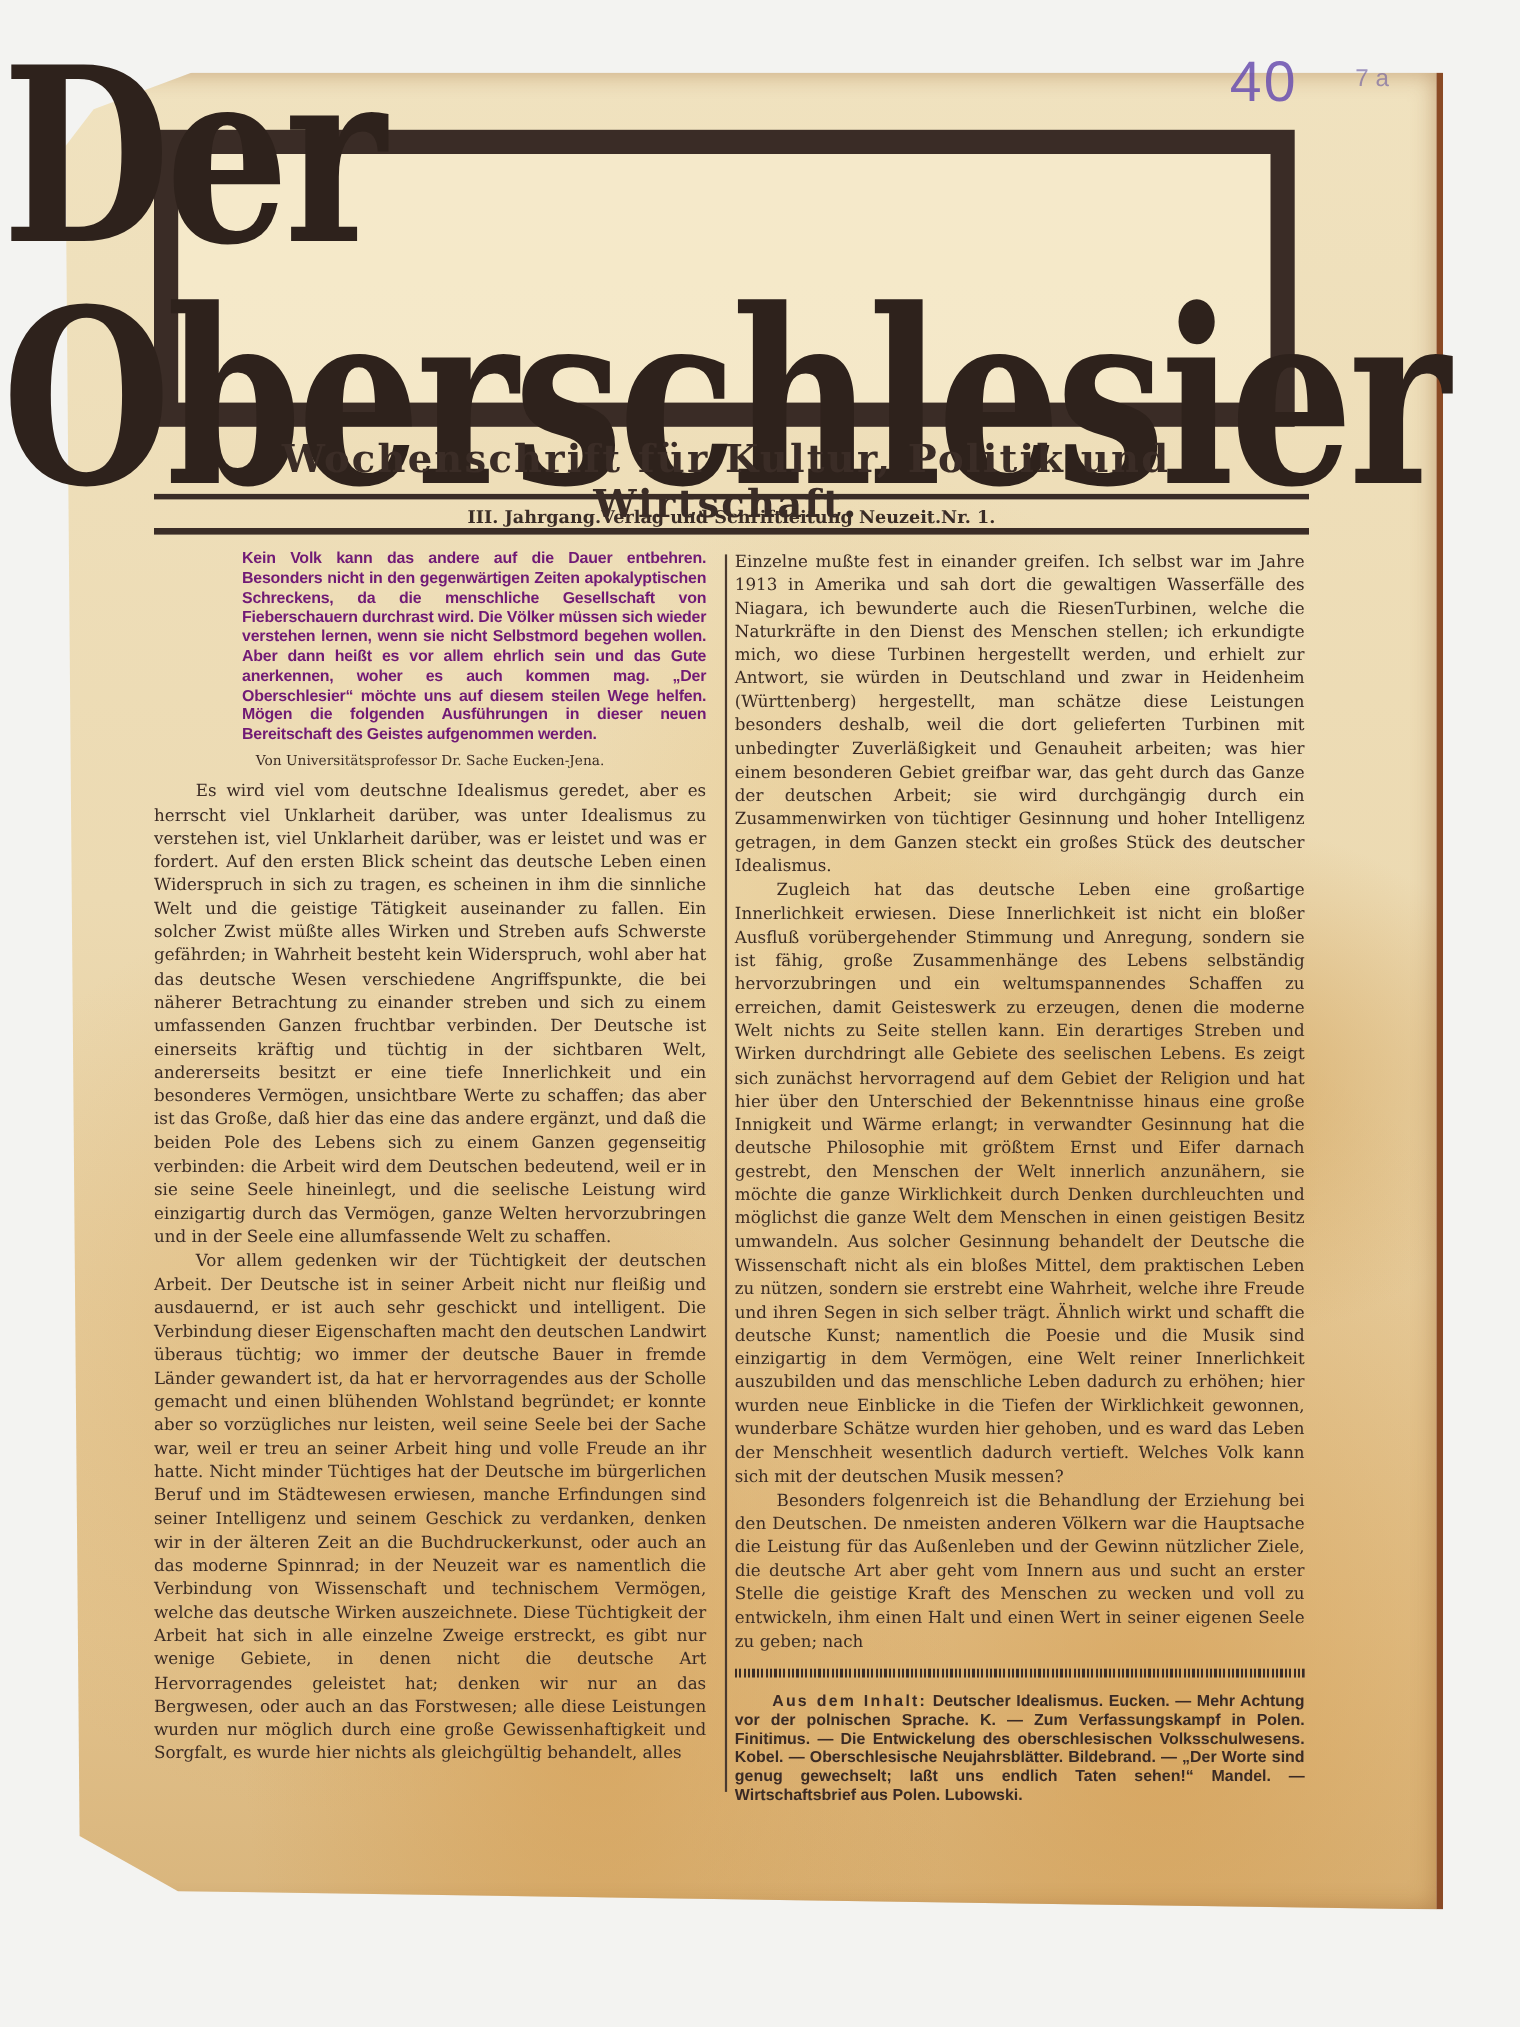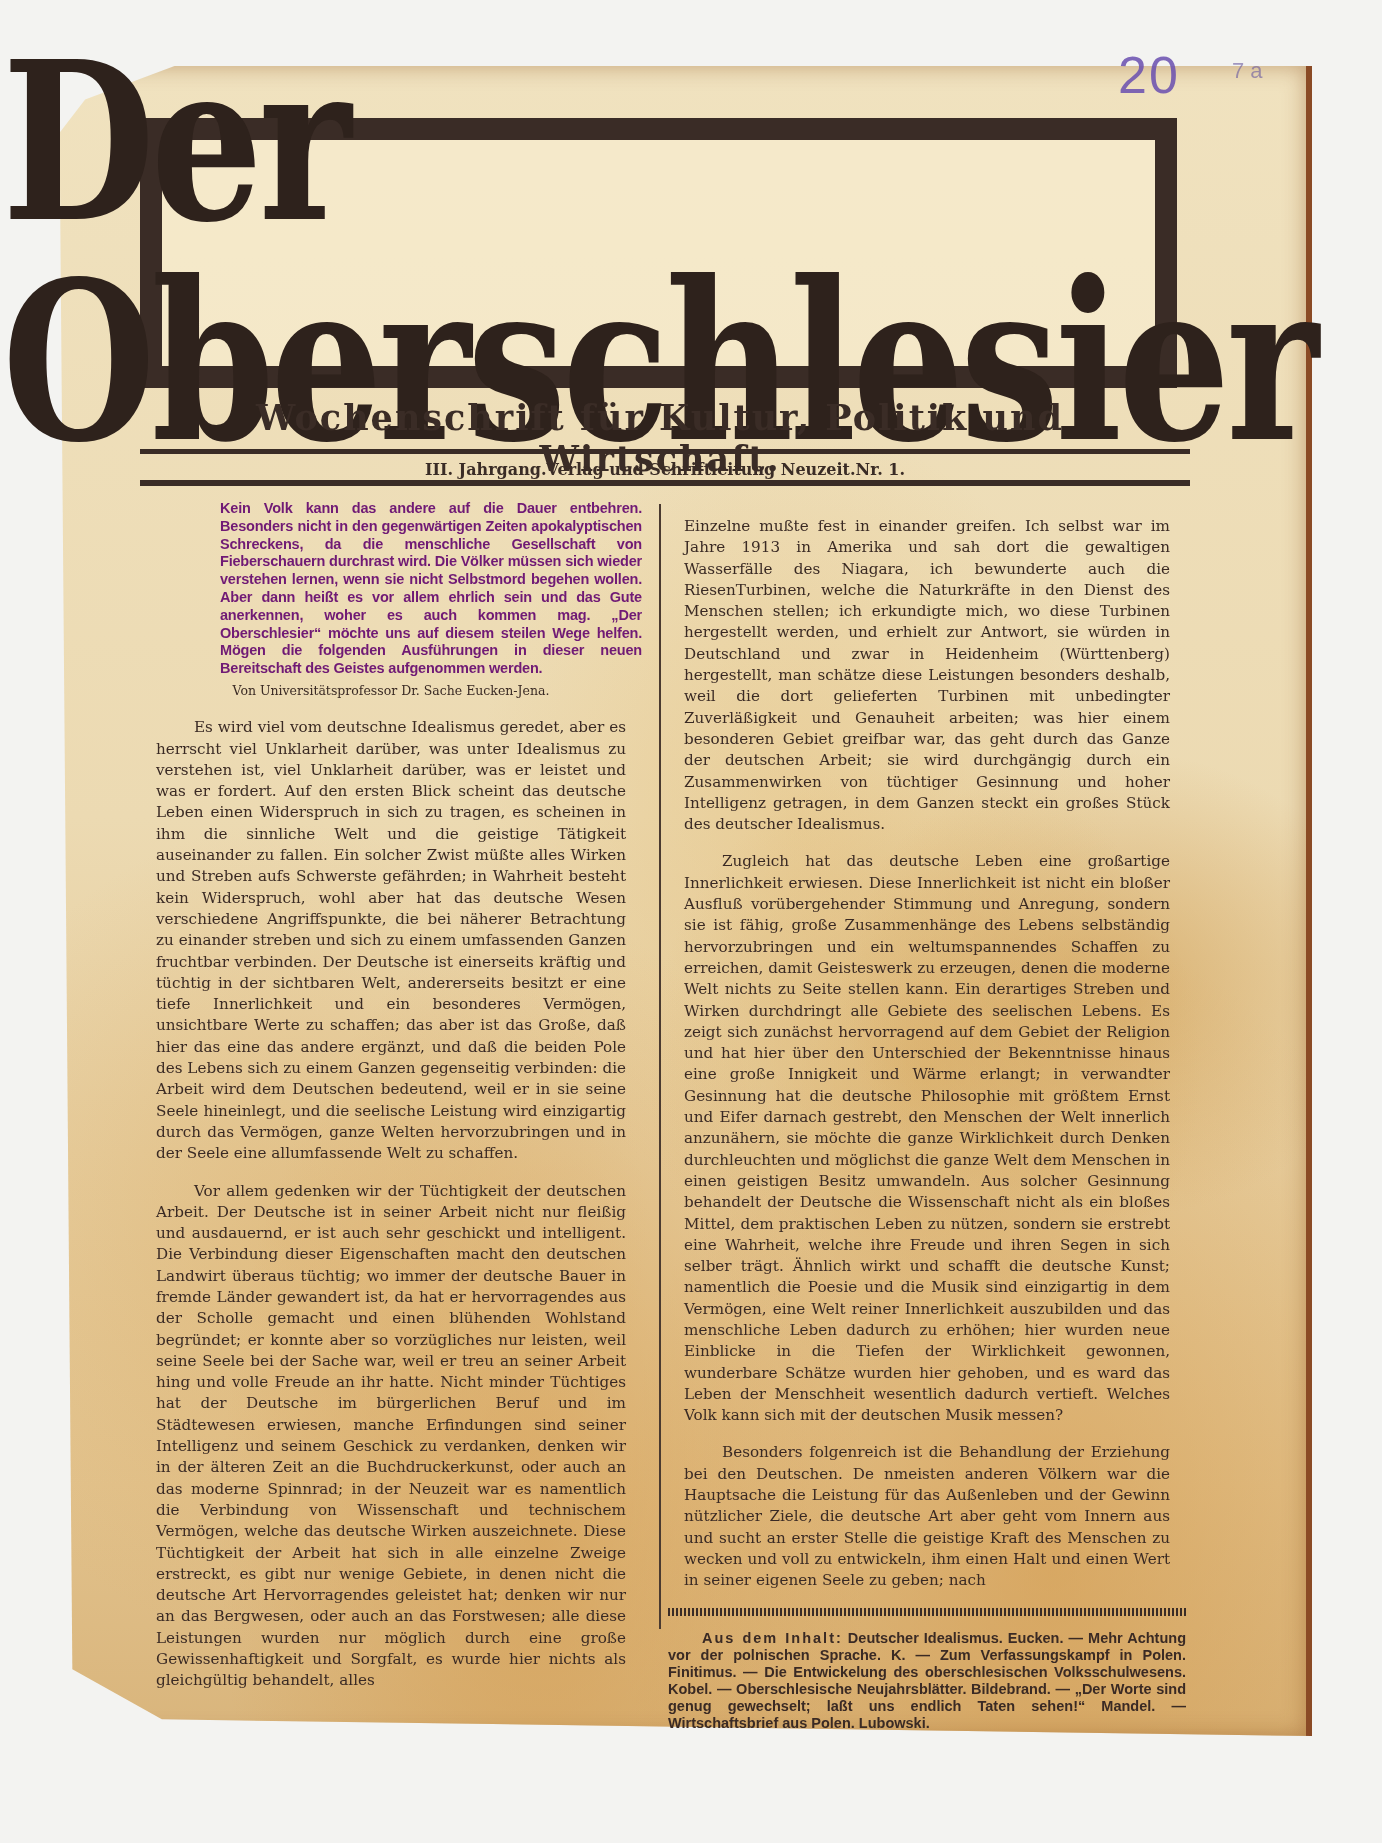--- a/index.html
+++ b/index.html
@@ -63,39 +63,39 @@
   .intro {
     margin-left:80px; font-family:"Liberation Sans Narrow","Liberation Sans", sans-serif;
     font-size:14.5px; line-height:17.8px; font-weight:bold; color:#701a75;
     letter-spacing:-0.2px;
   }
   .article-title {
     text-align:center; font-family:"Liberation Sans", sans-serif; font-weight:bold;
     font-size:23px; margin-top:14px; letter-spacing:-0.5px;
   }
   .byline { text-align:center; font-size:12.5px; margin-top:2px; margin-bottom:8px; }
-  .para { text-indent:38px; margin:16px; }
+  .para { text-indent:38px; margin:0; }
   .para + .para { margin-top:1px; }
   .dotted {
     height:8px; margin:14px 0 14px 0;
     background:repeating-linear-gradient(90deg, #3a2c26 0 2px, transparent 2px 4px);
   }
   .contents {
     font-family:"Liberation Sans", sans-serif; font-weight:bold;
     font-size:14.5px; line-height:17px; text-align:justify; color:#3a2a24;
     text-indent:34px;
   }
   .contents .label { letter-spacing:2px; }
 </style>
 </head>
 <body>
 
 <div class="sheet"></div>
 
-<div class="stamp">20</div>
+<div class="stamp">40</div>
 <div class="stamp-small">7 a</div>
 
 <div class="masthead">
   <div class="masthead-title">Der Oberschlesier</div>
 </div>
 
 <div class="subtitle">Wochenschrift für Kultur, Politik und Wirtschaft.</div>
 
 <div class="rule top"></div>
 <div class="infobar">

